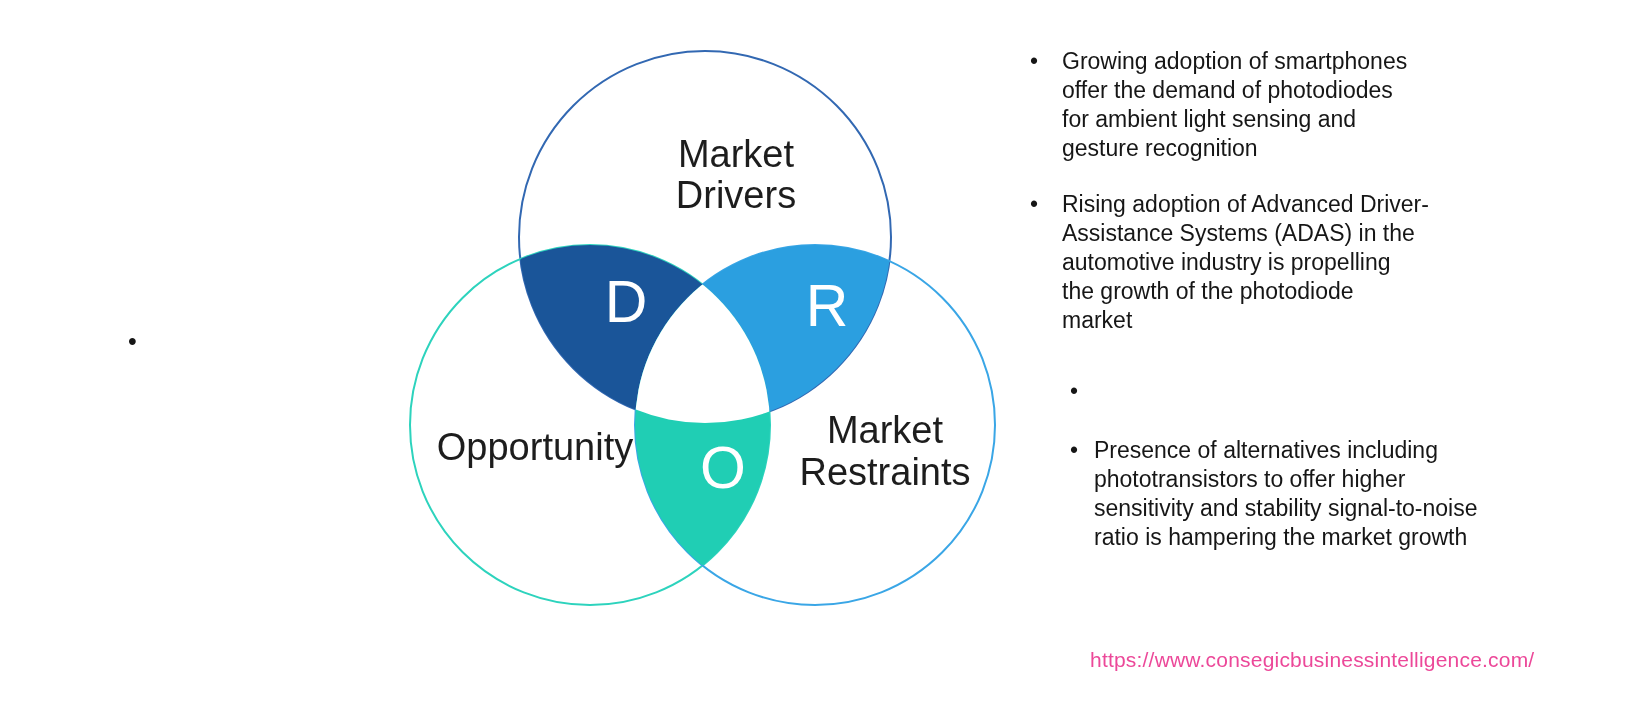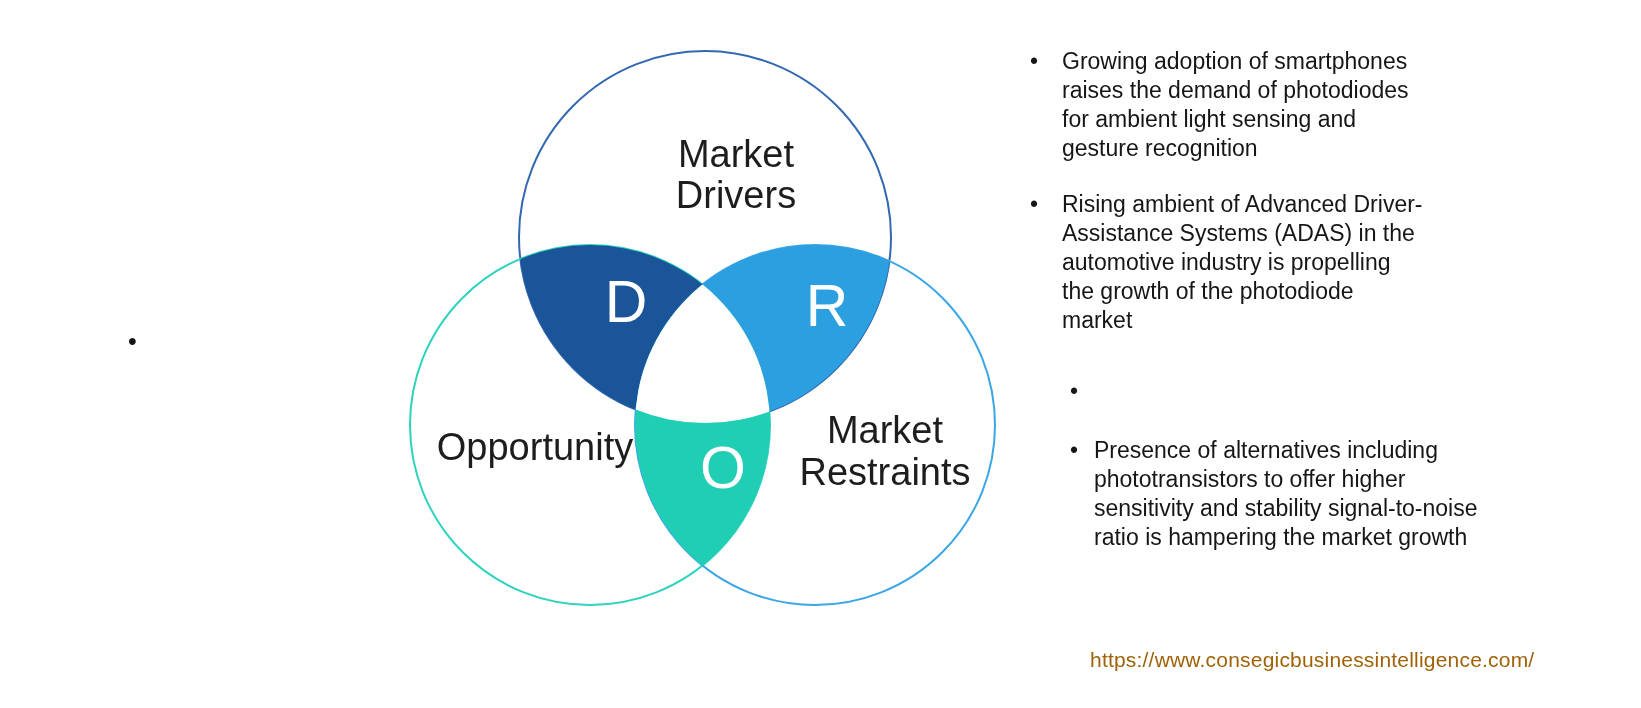--- a/index.html
+++ b/index.html
@@ -46,21 +46,21 @@
   
   #note-right-bottom { left: 1070px; top: 377px; width: 480px; }
   #note-right-bottom .note-item { font-size: 23px; line-height: 29px; }
   #note-right-bottom .note-item + .note-item { margin-top: 30px; }
   #note-right-bottom .note-dot { width: 24px; }
   .source-url {
     position: absolute;
     left: 1090px;
     top: 648px;
     font-size: 21px;
-    color: #a16207;
+    color: #ec4899;
     letter-spacing: 0.2px;
   }
 </style>
 </head>
 <body>
 
 <div class="page">
 
   <svg class="venn-svg" viewBox="0 0 1641 708" aria-hidden="false">
     <defs>
@@ -110,27 +110,27 @@
   <div class="note-block" id="note-left">
     <div class="note-item">
       <span class="note-dot">•</span>
     </div>
   </div>
 
   <div class="note-block" id="note-right-top">
     <div class="note-item">
       <span class="note-dot">•</span>
       <div class="note-text">Growing adoption of smartphones
-raises the demand of photodiodes
+offer the demand of photodiodes
 for ambient light sensing and
 gesture recognition</div>
     </div>
     <div class="note-item">
       <span class="note-dot">•</span>
-      <div class="note-text">Rising ambient of Advanced Driver-
+      <div class="note-text">Rising adoption of Advanced Driver-
 Assistance Systems (ADAS) in the
 automotive industry is propelling
 the growth of the photodiode
 market</div>
     </div>
   </div>
 
   <div class="note-block" id="note-right-bottom">
     <div class="note-item">
       <span class="note-dot">•</span>

